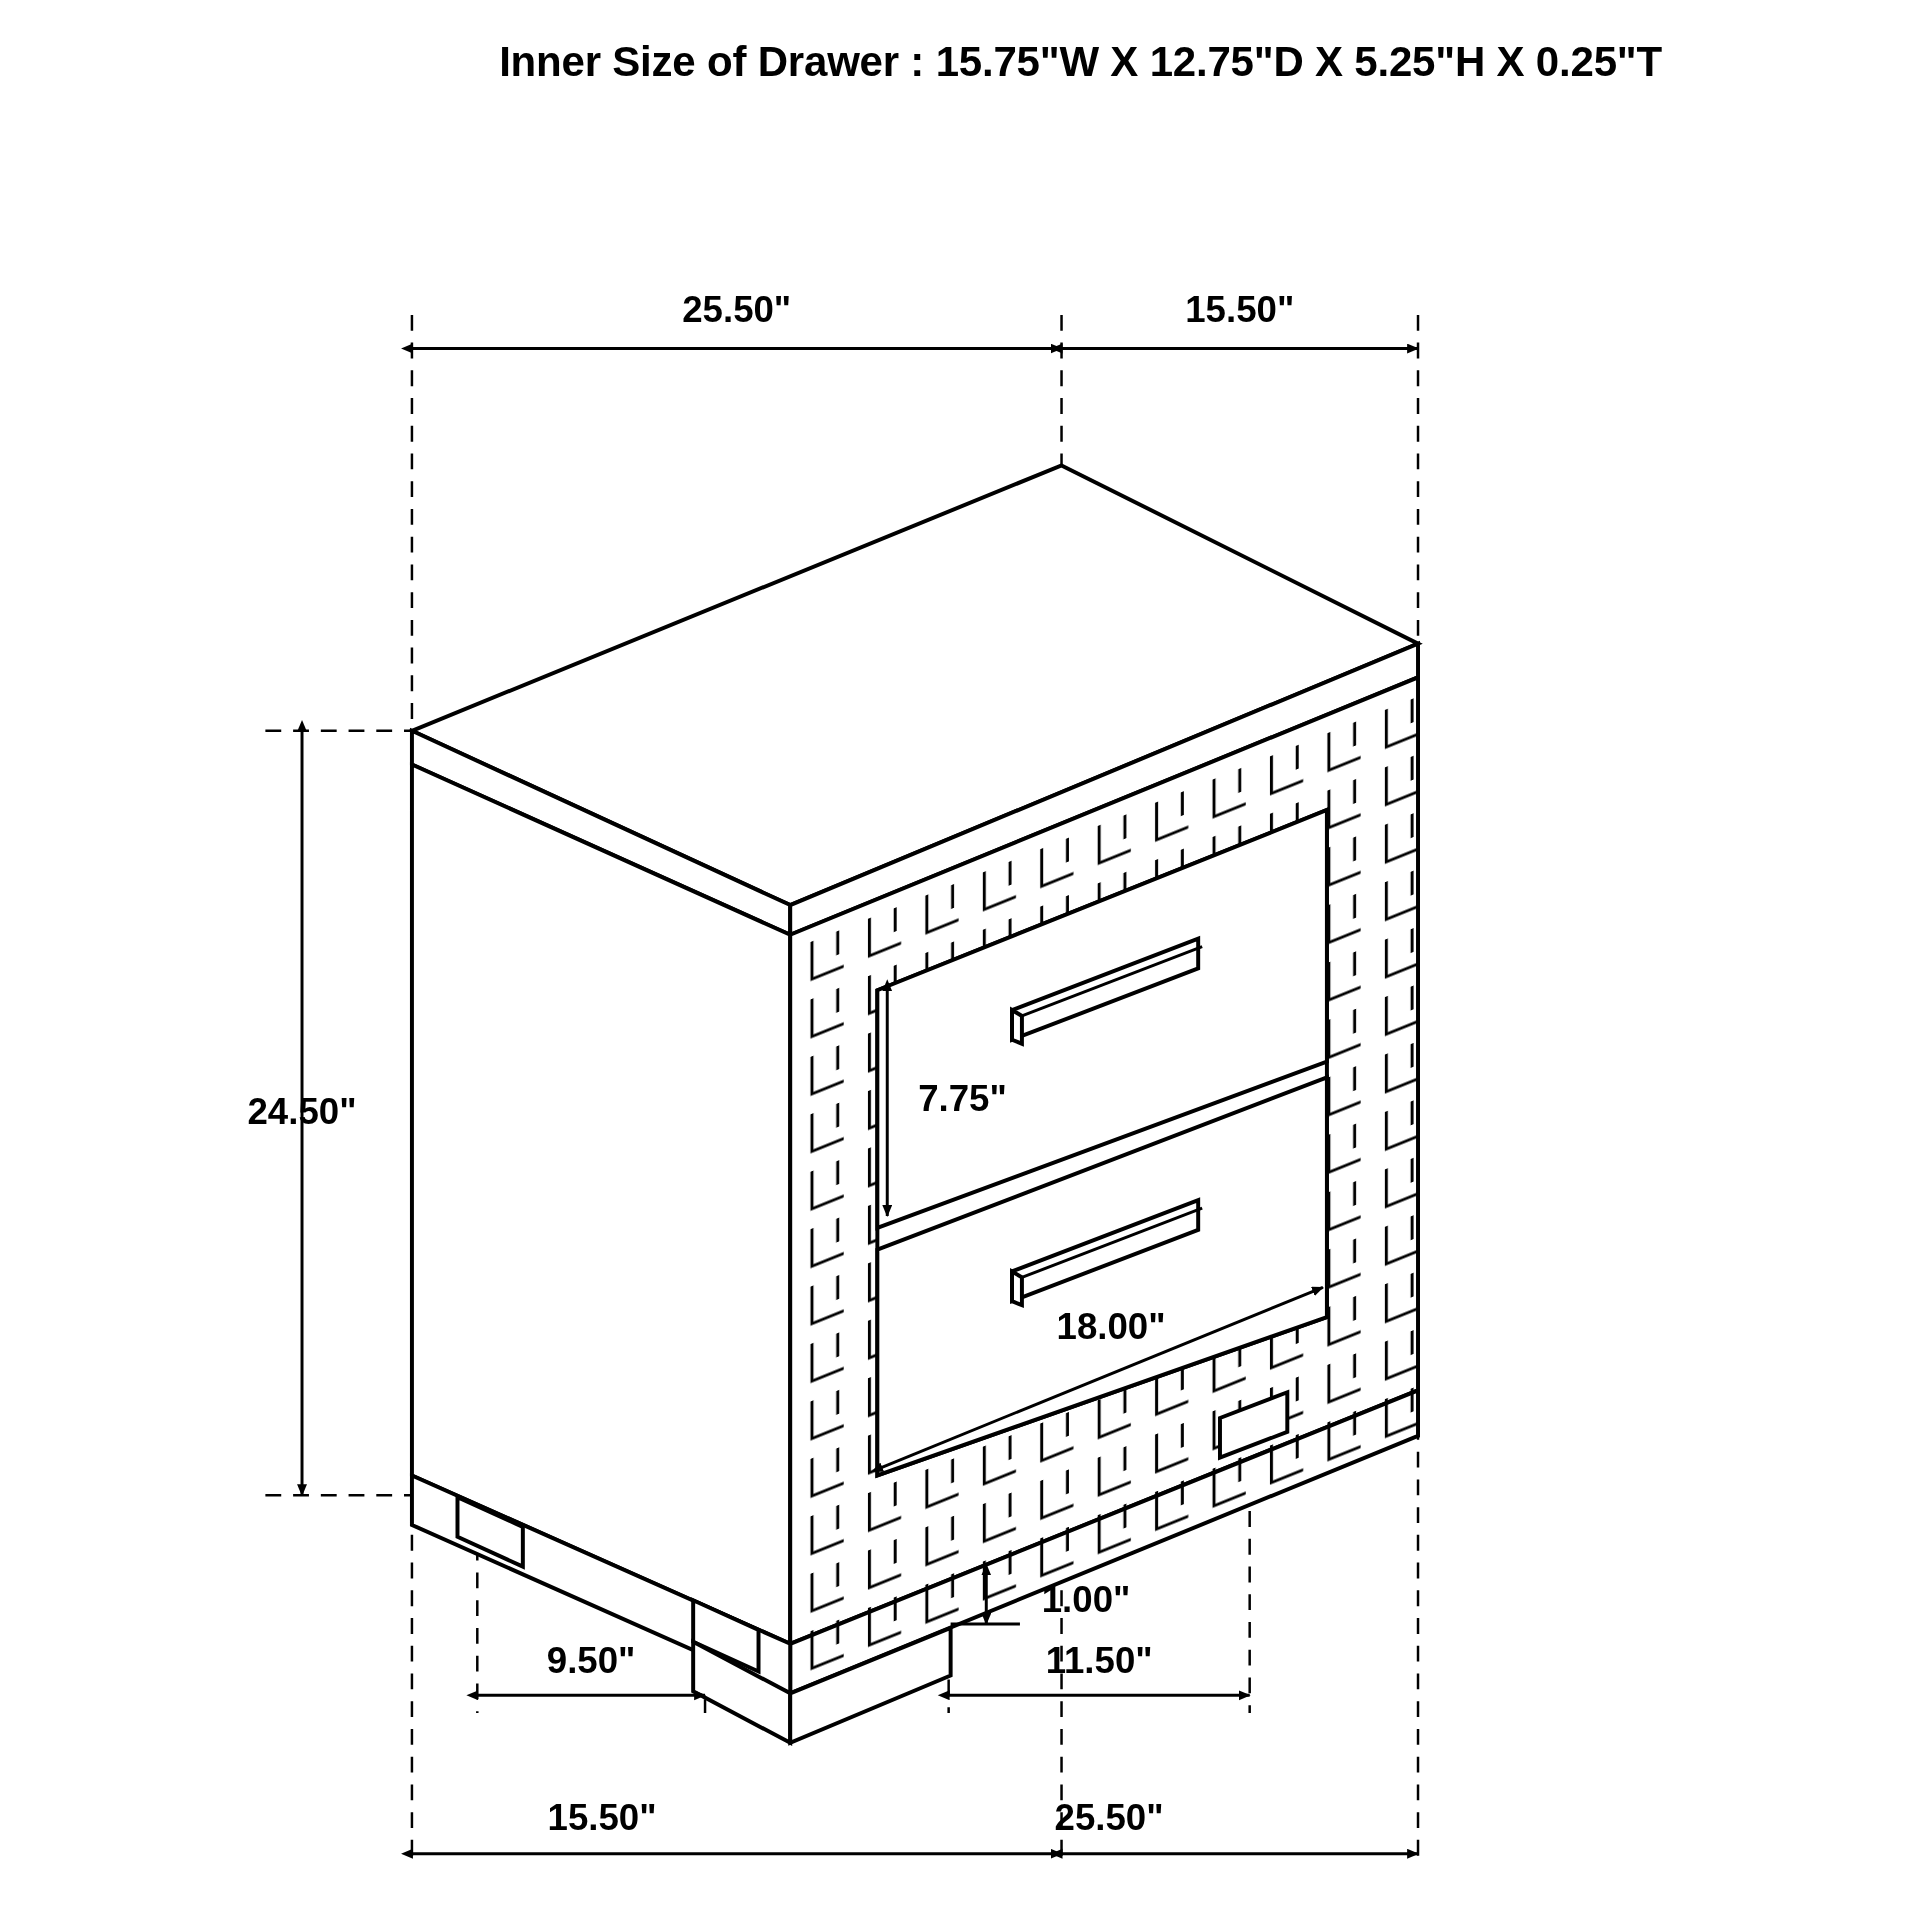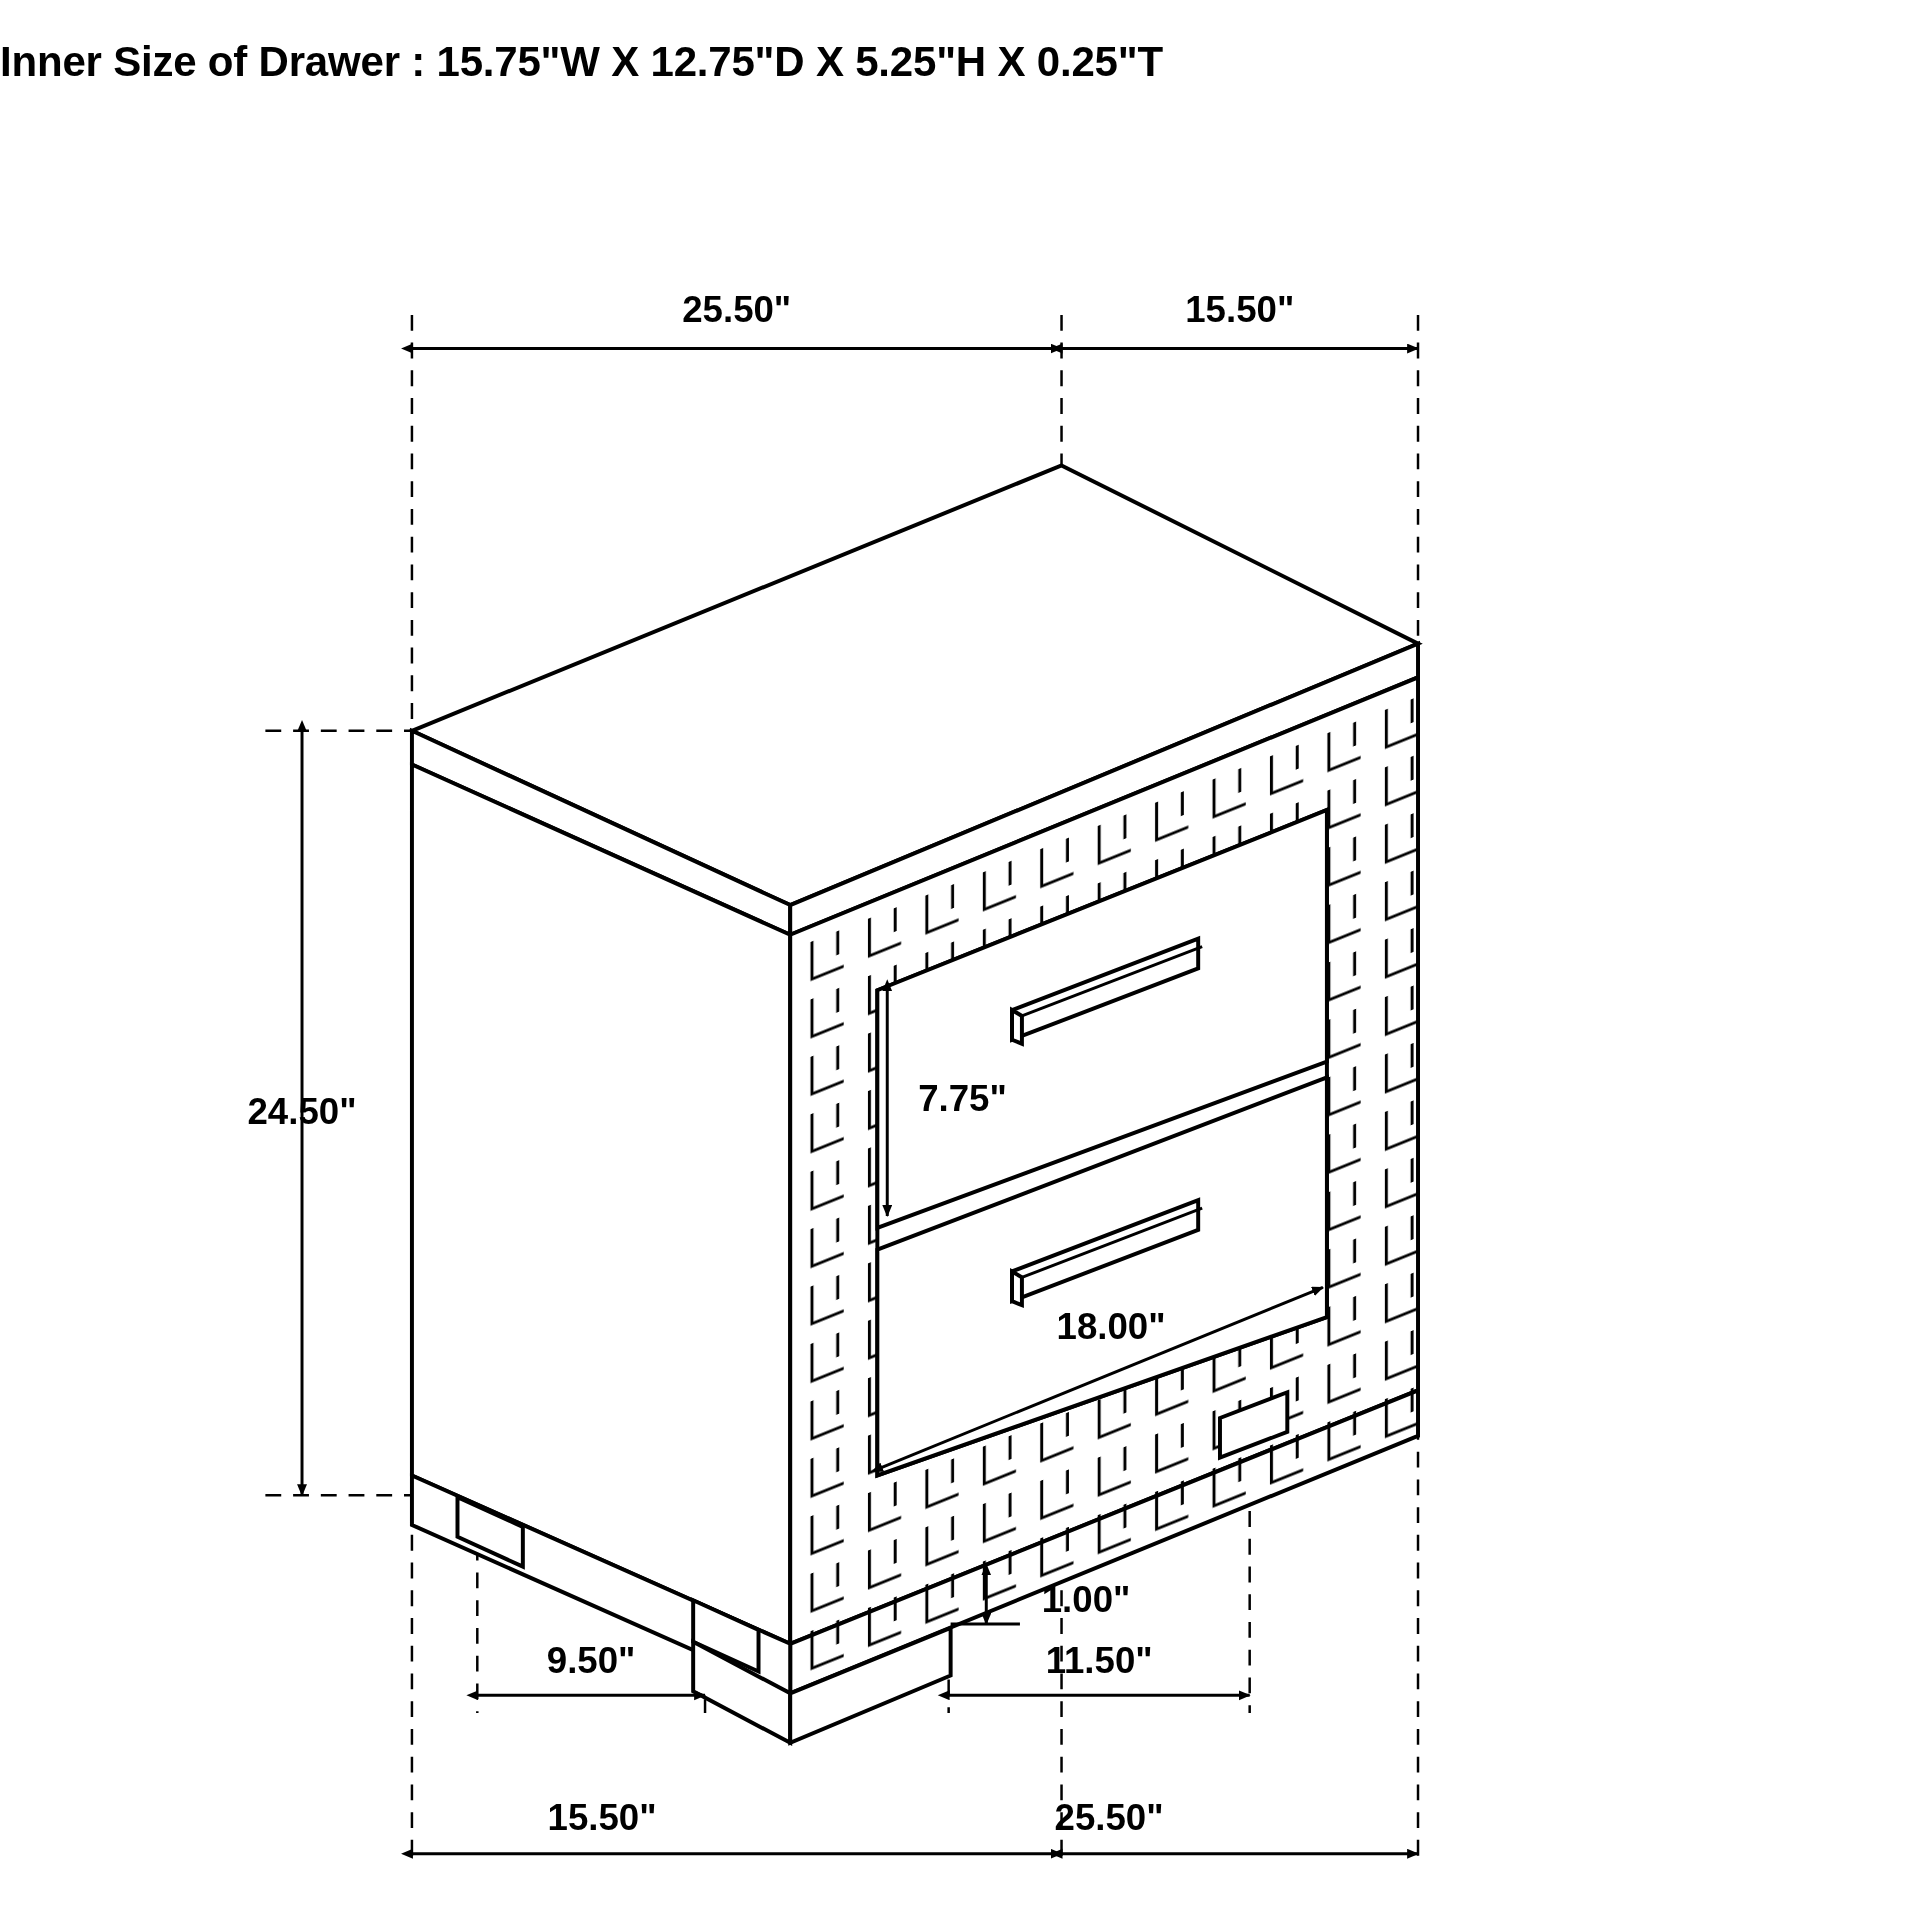--- a/index.html
+++ b/index.html
@@ -18,21 +18,21 @@
   #stage {
     position: relative;
     width: 1927px;
     height: 1927px;
   }
   #title {
     position: absolute;
     left: 0;
     top: 38px;
     width: 1662px;
-    text-align: left;
+    text-align: right;
     font-size: 42px;
     font-weight: bold;
     letter-spacing: -0.2px;
     white-space: nowrap;
   }
   svg#drawing {
     position: absolute;
     left: 0;
     top: 0;
     width: 1927px;

